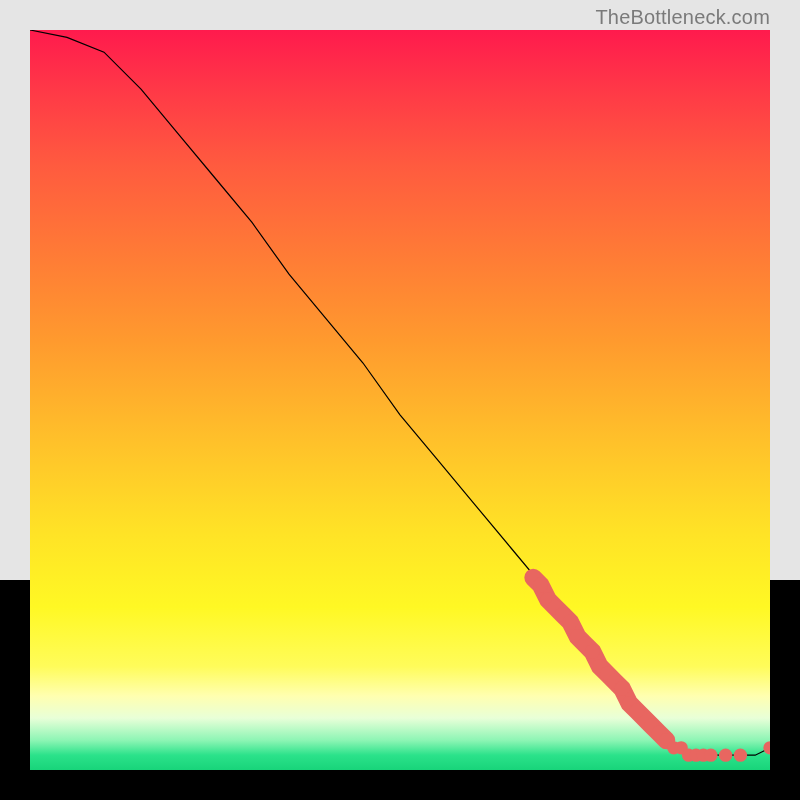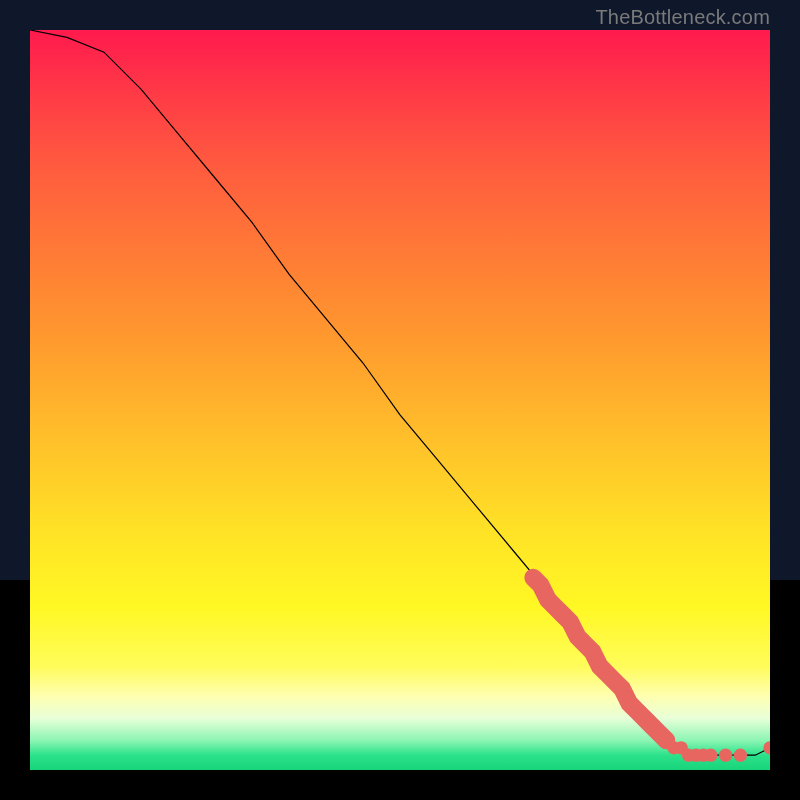--- a/index.html
+++ b/index.html
@@ -8,21 +8,21 @@
     width: 800px;
     height: 800px;
     background: #000;
     overflow: hidden;
     font-family: Arial, Helvetica, sans-serif;
   }
   .outer {
     position: relative;
     width: 800px;
     height: 580px;
-    background: #0f172a;
+    background: #e5e5e5;
   }
   .plot {
     position: absolute;
     left: 30px;
     top: 30px;
     width: 740px;
     height: 740px;
     
     background: linear-gradient(
       to bottom,

